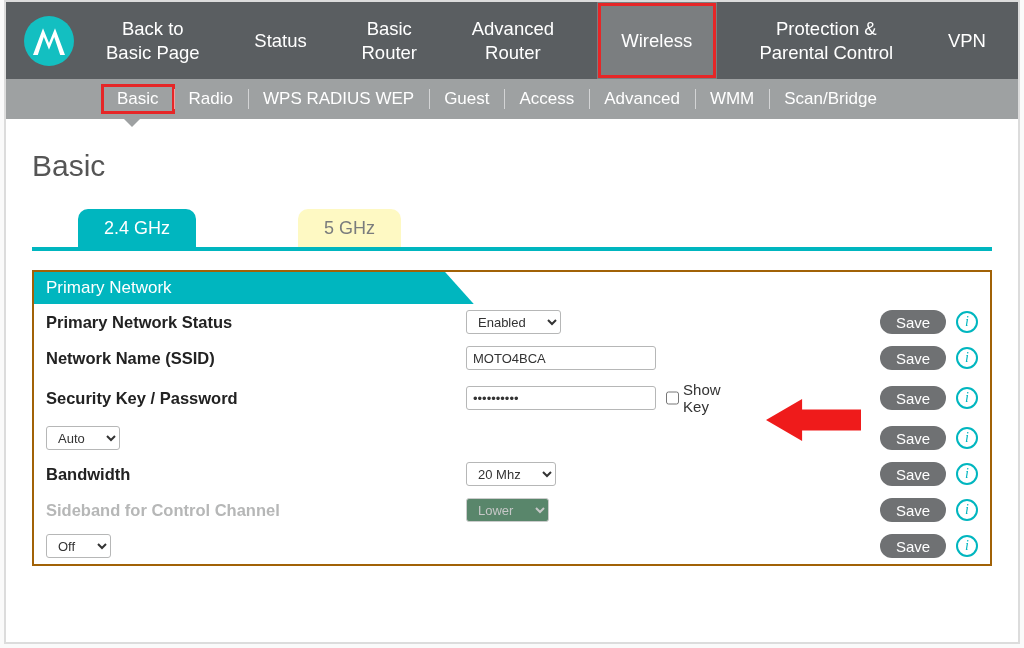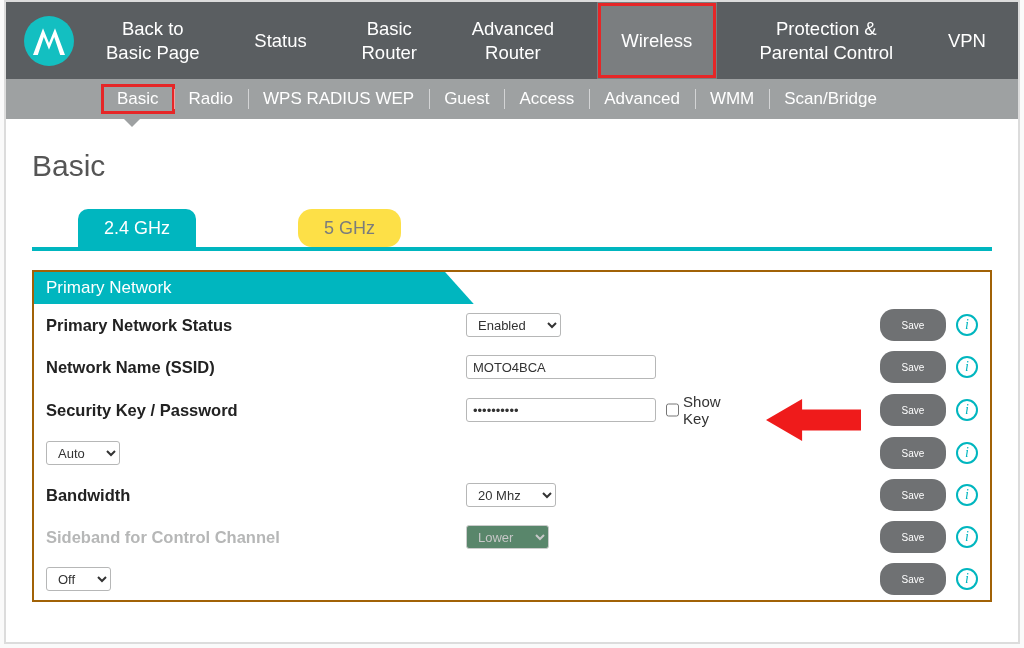--- a/index.html
+++ b/index.html
@@ -108,21 +108,21 @@
   .band-tab {
     height: 38px;
     padding: 4px 26px;
     border-radius: 10px 10px 0 0;
     display: flex; align-items: center;
     font-size: 18px;
     cursor: pointer;
     margin-left: 46px;
   }
   .band-tab.active { background: #00b6bf; color: #fff; }
-  .band-tab.inactive { background: #fde047; color: #7a7c7d; border-radius: 14px; }
+  .band-tab.inactive { background: #fef9c3; color: #7a7c7d; }
   
   .section {
     margin-top: 19px;
     border: 2px solid #a16207;
   }
   .section-header {
     background: #00b6bf;
     color: #fff;
     font-size: 17px;
     padding: 6px 12px;
@@ -168,23 +168,23 @@
   select.ctrl { padding-right: 18px; padding-left: 7px; }
   select.ctrl:disabled { color: #b0b1b1; background: #14532d; }
   input.ctrl.text { width: 190px; }
   .showkey { font-size: 15px; color: #333; display: flex; align-items: center; gap: 4px; }
   .showkey input { width: 14px; height: 14px; }
   .save-btn {
     background: #6f7173;
     color: #fff;
     border: none;
     border-radius: 14px;
-    height: 32px;
+    height: 24px;
     width: 66px;
-    font-size: 10px;
+    font-size: 15px;
     cursor: pointer;
   }
   .info-icon {
     width: 22px; height: 22px; border-radius: 50%;
     border: 2px solid #00b6bf;
     display: flex; align-items: center; justify-content: center;
     color: #00b6bf;
     font-family: Georgia, serif;
     font-style: italic;
     font-size: 14px;

